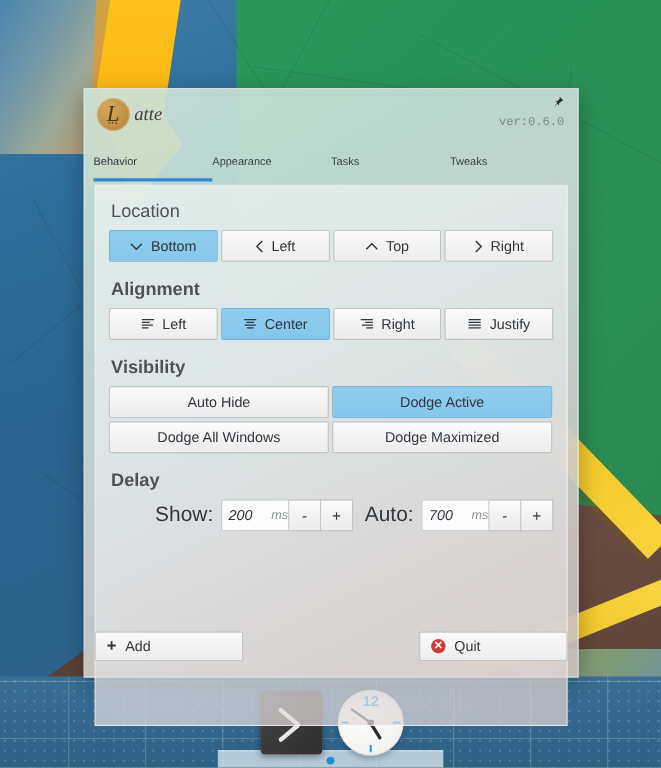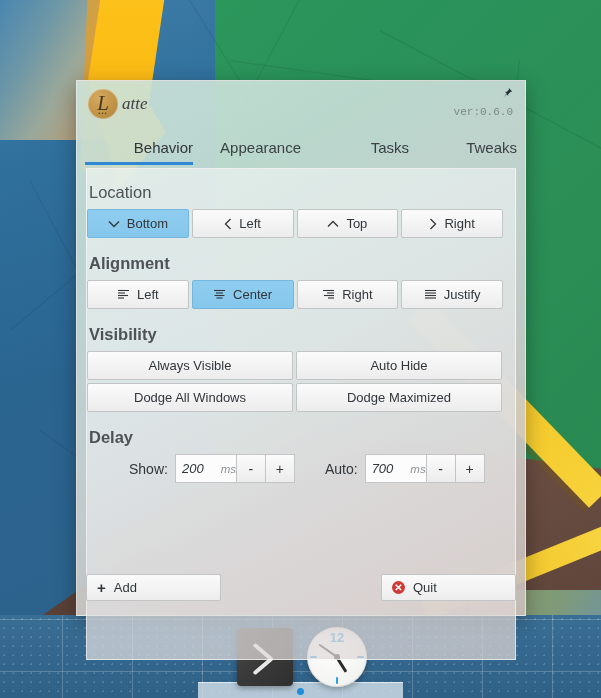--- a/index.html
+++ b/index.html
@@ -232,39 +232,39 @@
     cursor: pointer;
   }
 
   .tabs {
     display: flex;
     height: 28px;
     margin: 0 8px;
   }
   .tab {
     flex: 1;
-    text-align: right;
-    font-size: 15px;
+    text-align: left;
+    font-size: 10px;
     color: #3b4145;
     line-height: 22px;
     border-bottom: 3px solid transparent;
     cursor: pointer;
   }
   .tab.active { border-bottom-color: #2f88d4; color: #31363b; }
 
   .dlg-body {
     margin: 3px 9px 0 9px;
     height: 492px;
     background: linear-gradient(155deg,
                  rgba(238,244,241,.72) 0%,
                  rgba(232,238,238,.72) 35%,
                  rgba(226,226,228,.72) 62%,
                  rgba(222,212,210,.72) 100%);
     border: 1px solid rgba(255,255,255,.55);
-    padding: 10px 12px 0 0;
+    padding: 10px 12px 0 12px;
     overflow: hidden;
   }
 
   .section-title {
     font-size: 16.5px;
     color: #4e5256;
     margin: 4px 0 7px 2px;
     font-weight: normal;
   }
   .section-title.gap { margin-top: 16px; font-weight: bold; }
@@ -294,21 +294,21 @@
   .vis-grid { display: flex; flex-wrap: wrap; gap: 3px; }
   .vis-grid .seg { flex: 0 0 calc(50% - 2px); }
 
   .delay-row {
     display: flex;
     align-items: center;
     gap: 0px;
     margin-top: 6px;
     padding-left: 42px;
   }
-  .delay-label { font-size: 14px; color:#31363b; margin-right: 7px; }
+  .delay-label { font-size: 19px; color:#31363b; margin-right: 7px; }
   .spin {
     display: flex; align-items: stretch;
   }
   .spin-field {
     width: 62px; height: 29px;
     background: #fcfcfc;
     border: 1px solid #c2c4c5;
     display: flex; align-items: center;
     padding: 0 6px;
     gap: 17px;
@@ -522,24 +522,24 @@
               </g>
             </svg>
           </span>
           <span>Justify</span>
         </div>
       </div>
 
       <div class="section-title gap">Visibility</div>
       <div class="vis-grid">
         <div class="seg">
-          <span>Always Visible</span>
-        </div>
-        <div class="seg">
           <span>Auto Hide</span>
+        </div>
+        <div class="seg sel">
+          <span>Dodge Active</span>
         </div>
         <div class="seg">
           <span>Dodge All Windows</span>
         </div>
         <div class="seg">
           <span>Dodge Maximized</span>
         </div>
       </div>
 
       <div class="section-title gap">Delay</div>

